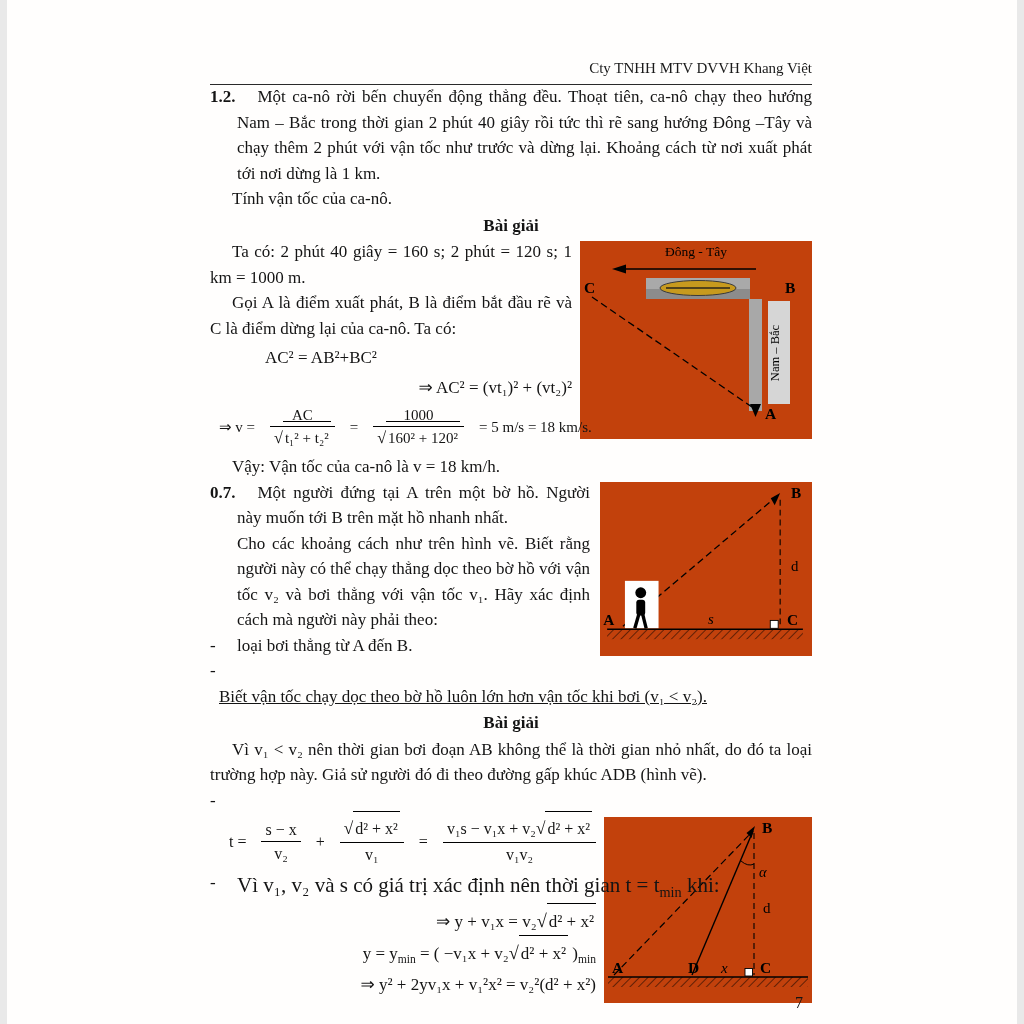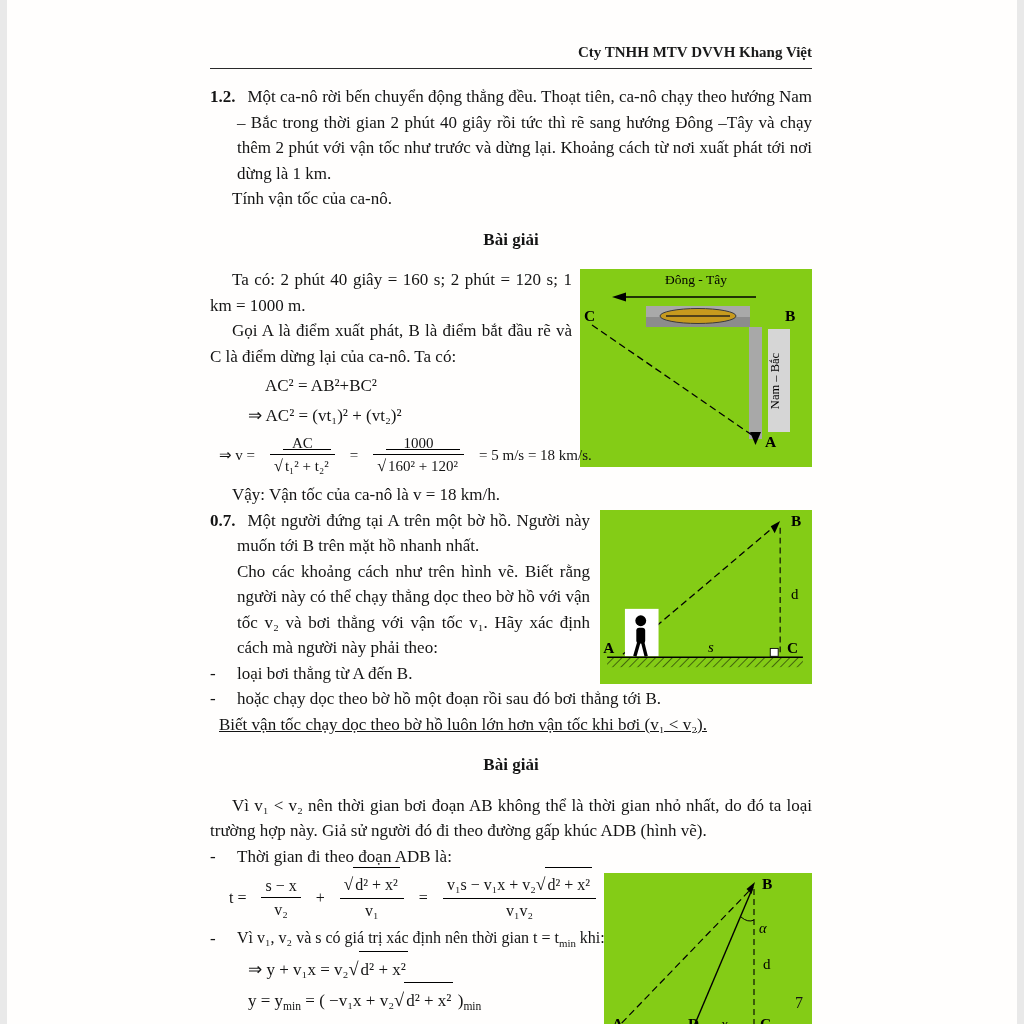--- a/index.html
+++ b/index.html
@@ -1,48 +1,48 @@
 <!DOCTYPE html>
 <html><head>
 <meta charset="utf-8">
 <style>
   html,body{margin:0;padding:0;}
   body{width:1024px;height:1024px;background:#e9e9e9;position:relative;
        font-family:"Liberation Serif",serif;color:#141414;overflow:hidden;}
   .page{position:absolute;left:7px;top:0;width:1010px;height:1024px;background:#fffefd;}
-  .header{position:absolute;left:203px;top:44px;width:602px;text-align:right;
-          font-size:15px;color:#1a1a1a;padding-bottom:7px;border-bottom:1.6px solid #2a2a2a;font-weight:bold;}
+  .header{position:absolute;left:203px;top:60px;width:602px;text-align:right;
+          font-size:15px;color:#1a1a1a;padding-bottom:7px;border-bottom:1.6px solid #2a2a2a;}
   .content{position:absolute;left:203px;top:84px;width:602px;font-size:17px;
            line-height:1.5;text-align:justify;}
   p{margin:0;}
   .hang{padding-left:27px;text-indent:-27px;}
-  .hang b{margin-right:12px;}
+  .hang b{margin-right:22px;}
   .ind{text-indent:22px;}
-  .center{text-align:center;font-weight:bold;margin:15px 0;text-indent:0;}
-  .fig{float:right;background:#84cc16;}
+  .center{text-align:center;font-weight:bold;margin:1px 0;text-indent:0;}
+  .fig{float:right;background:#c2410c;}
   .fig1{width:232px;height:198px;margin:2px 0 4px 8px;}
   .fig2{width:212px;height:174px;margin:2px 0 2px 10px;}
   .fig3{width:208px;height:186px;margin:4px 0 2px 8px;}
   .fig svg{width:100%;height:100%;display:block;}
   .li{display:flex;text-align:left;}
   .li .dash{width:27px;flex:0 0 27px;}
   .note{padding-left:9px;text-align:left;text-decoration:underline;}
   .eq1{margin:4px 0 3px 55px;text-align:left;}
-  .eqline{margin:4px 0 4px 38px;text-align:left;}
+  .eqline{margin:4px 0 4px 38px;text-align:right;}
   .fline{display:flex;align-items:center;margin:6px 0 6px 6px;white-space:nowrap;text-align:left;}
   .fline.eq3line{font-size:15px;}
   .fline.eqtline{font-size:16px;margin-left:16px;}
   .fline .gap{margin:0 3px;}
   .fr{display:inline-block;text-align:center;margin:0 12px;}
   .fr-n{display:block;border-bottom:1.3px solid #000;padding:0 4px 2px;line-height:1.2;}
   .fr-d{display:block;padding:2px 4px 0;line-height:1.2;}
   .rad{border-top:1.3px solid #000;padding:8px 2px;}
   .rsign{font-size:108%;}
   sub{font-size:68%;}
-  .tight{font-size:16px;white-space:nowrap;}
+  .tight{font-size:21px;white-space:nowrap;}
   .pageno{position:absolute;left:788px;top:994px;font-size:16px;}
   .svgtext{font-family:"Liberation Serif",serif;}
 </style>
 </head>
 <body>
 
 <div class="page">
 
   <div class="header">
     <span>Cty TNHH MTV DVVH Khang Việt</span>
@@ -128,31 +128,29 @@
       <br>
       <span>Cho các khoảng cách như trên hình vẽ. Biết rằng người này có thể chạy thẳng dọc theo bờ hồ với vận tốc v₂ và bơi thẳng với vận tốc v₁. Hãy xác định cách mà người này phải theo:</span>
     </p>
 
     <div class="li">
       <span class="dash">-</span>
       <span>loại bơi thẳng từ A đến B.</span>
     </div>
     <div class="li">
       <span class="dash">-</span>
-      <span>hoặc chạy dọc theo bờ hồ một đoạn rồi sau đó bơi thẳng tới B.</span>
     </div>
     <p class="note">Biết vận tốc chạy dọc theo bờ hồ luôn lớn hơn vận tốc khi bơi (v₁ &lt; v₂).</p>
 
     <p class="center">Bài giải</p>
 
     <p class="ind">Vì v₁ &lt; v₂ nên thời gian bơi đoạn AB không thể là thời gian nhỏ nhất, do đó ta loại trường hợp này. Giả sử người đó đi theo đường gấp khúc ADB (hình vẽ).</p>
 
     <div class="li">
       <span class="dash">-</span>
-      <span>Thời gian đi theo đoạn ADB là:</span>
     </div>
 
     <div class="fig fig3">
       <svg viewBox="0 0 208 186" class="svgtext">
         <defs>
           <pattern id="hat3" width="6" height="12" patternUnits="userSpaceOnUse" patternTransform="rotate(45)">
             <line x1="0" y1="0" x2="0" y2="12" stroke="#000" stroke-width="1"></line>
           </pattern>
         </defs>
         <text x="158" y="16" font-size="15.5" font-weight="bold">B</text>

